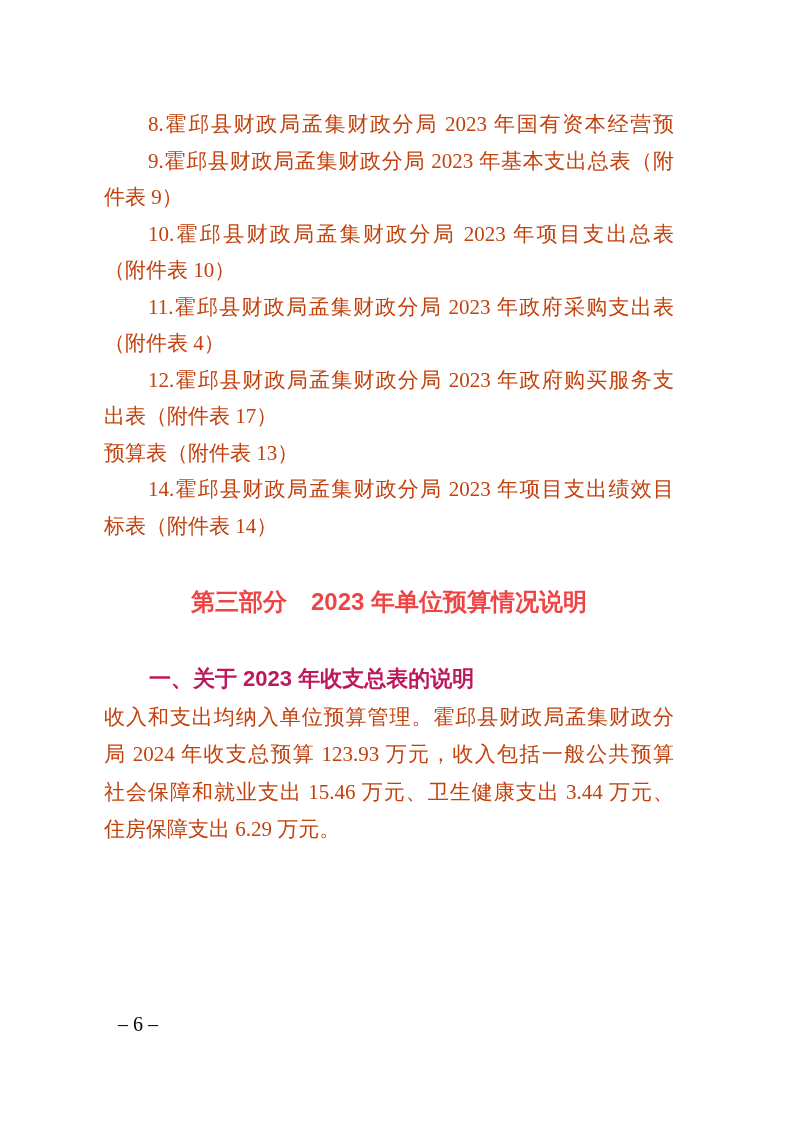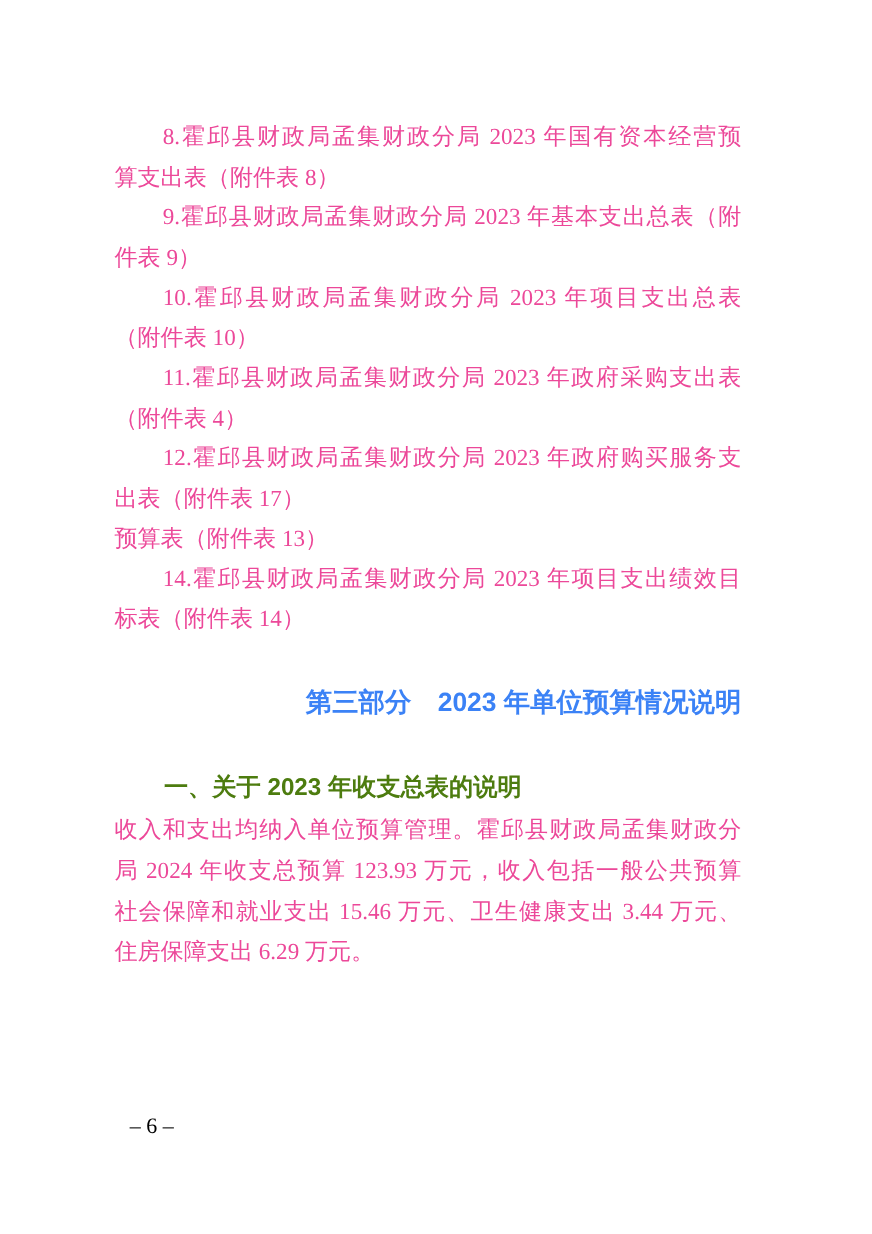--- a/index.html
+++ b/index.html
@@ -20,70 +20,69 @@
     left: 104px;
     top: 106px;
     width: 570px;
   }
   
   .ln {
     font-family: "Liberation Serif", "DejaVu Serif", serif;
     font-size: 21px;
     line-height: 36.5px;
     text-align: justify;
-    color: #ec4899;
+    color: #c2410c;
   }
   .ln.fill {
     text-align-last: justify;
   }
   .ln.indent {
     text-indent: 44px;
   }
   .para .ln {
     line-height: 37.3px;
   }
   
   .section-heading {
     margin: 38px 0 0 0;
     font-family: "Liberation Sans", "DejaVu Sans", sans-serif;
     font-weight: 700;
     font-size: 24px;
     line-height: 40px;
-    text-align: right;
-    color: #3b82f6;
+    text-align: center;
+    color: #ef4444;
   }
   
   .subsection-heading {
     margin: 38px 0 2px 0;
     font-family: "Liberation Sans", "DejaVu Sans", sans-serif;
     font-weight: 700;
     font-size: 22px;
     line-height: 37px;
     text-indent: 45px;
-    color: #4d7c0f;
+    color: #be185d;
   }
   .page-number {
     position: absolute;
     left: 118px;
     top: 1012px;
     font-family: "Liberation Serif", "DejaVu Serif", serif;
     font-size: 20px;
     line-height: 24px;
     color: #000000;
   }
 </style>
 </head>
 <body>
 
 <div class="page">
   <div class="content">
 
     <div>
       <div class="ln indent fill">8.霍邱县财政局孟集财政分局 2023 年国有资本经营预</div>
-      <div class="ln">算支出表（附件表 8）</div>
       <div class="ln indent fill">9.霍邱县财政局孟集财政分局 2023 年基本支出总表（附</div>
       <div class="ln">件表 9）</div>
       <div class="ln indent fill">10.霍邱县财政局孟集财政分局 2023 年项目支出总表</div>
       <div class="ln">（附件表 10）</div>
       <div class="ln indent fill">11.霍邱县财政局孟集财政分局 2023 年政府采购支出表</div>
       <div class="ln">（附件表 4）</div>
       <div class="ln indent fill">12.霍邱县财政局孟集财政分局 2023 年政府购买服务支</div>
       <div class="ln">出表（附件表 17）</div>
       <div class="ln">预算表（附件表 13）</div>
       <div class="ln indent fill">14.霍邱县财政局孟集财政分局 2023 年项目支出绩效目</div>

